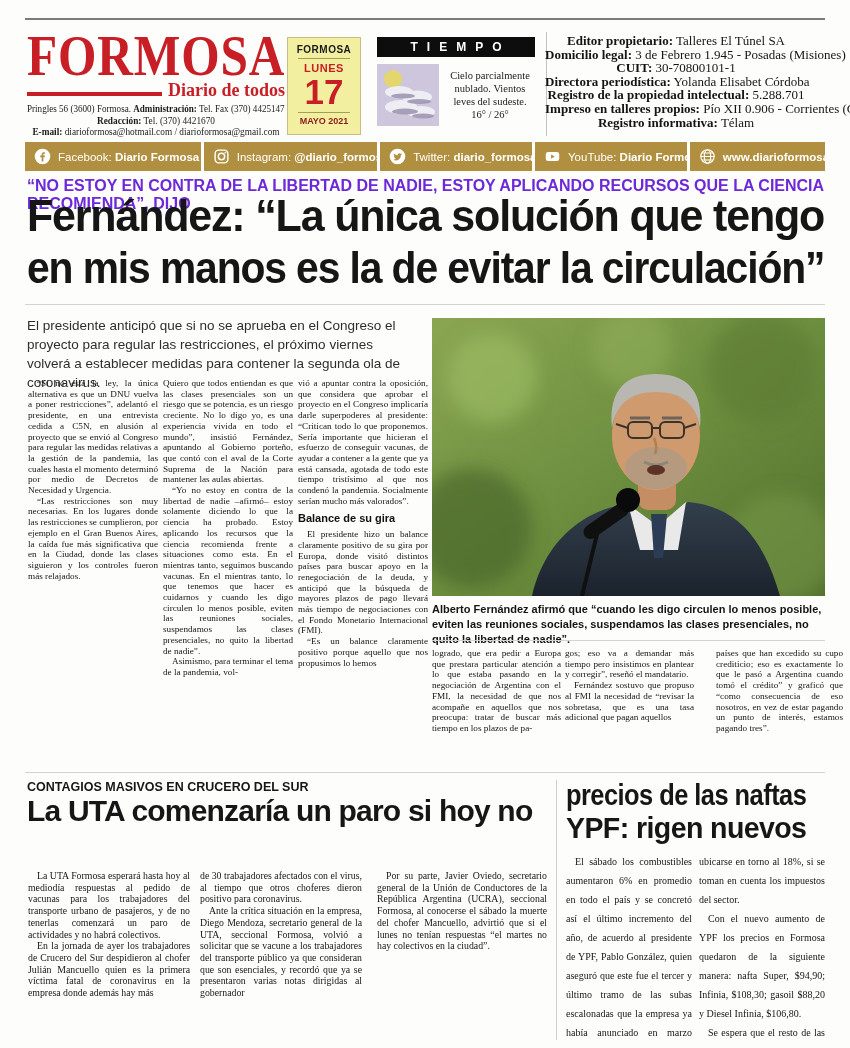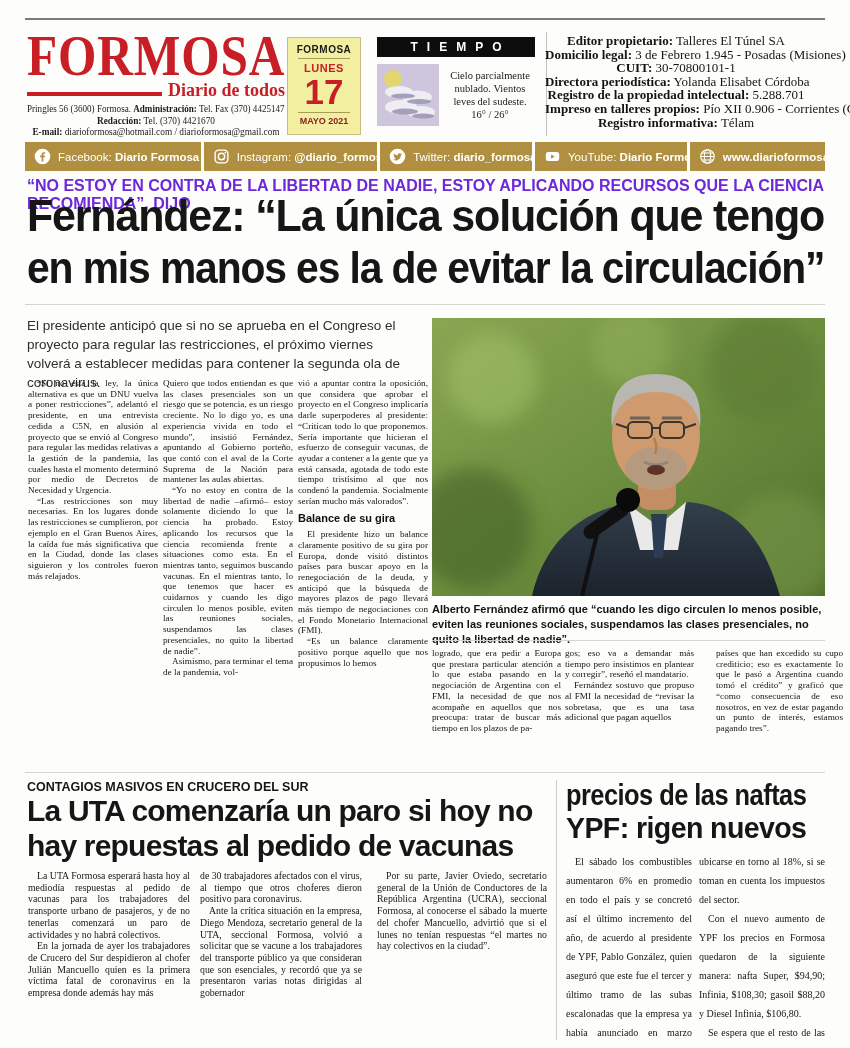--- a/index.html
+++ b/index.html
@@ -301,21 +301,20 @@
     </div>
   <div class="serif mc6">
       <p class="cont">países que han excedido su cupo crediticio; eso es exactamente lo que le pasó a Argentina cuando tomó el crédito” y graficó que “como consecuencia de eso nosotros, en vez de estar pagando un punto de interés, estamos pagando tres”.</p>
     </div>
 
   <div class="rule rule-2"></div>
 
   <div class="uta-kicker">CONTAGIOS MASIVOS EN CRUCERO DEL SUR</div>
   <div class="uta-headline">
     <div class="hl-line"><span class="fitline">La UTA comenzaría un paro si hoy no</span></div>
-    <div class="hl-line"><span class="fitline">hay repuestas al pedido de vacunas</span></div>
   </div>
   <div class="serif uta-col uc1">
       <p>La UTA Formosa esperará hasta hoy al mediodía respuestas al pedido de vacunas para los trabajadores del transporte urbano de pasajeros, y de no tenerlas comenzará un paro de actividades y no habrá colectivos.</p>
       <p>En la jornada de ayer los trabajadores de Crucero del Sur despidieron al chofer Julián Mancuello quien es la primera víctima fatal de coronavirus en la empresa donde además hay más</p>
     </div>
   <div class="serif uta-col uc2">
       <p class="cont">de 30 trabajadores afectados con el virus, al tiempo que otros choferes dieron positivo para coronavirus.</p>
       <p>Ante la crítica situación en la empresa, Diego Mendoza, secretario general de la UTA, seccional Formosa, volvió a solicitar que se vacune a los trabajadores del transporte público ya que consideran que son esenciales, y recordó que ya se presentaron varias notas dirigidas al gobernador</p>
     </div>
   <div class="serif uta-col uc3">

